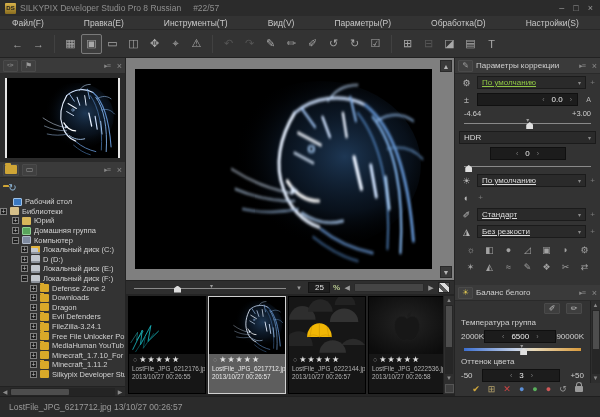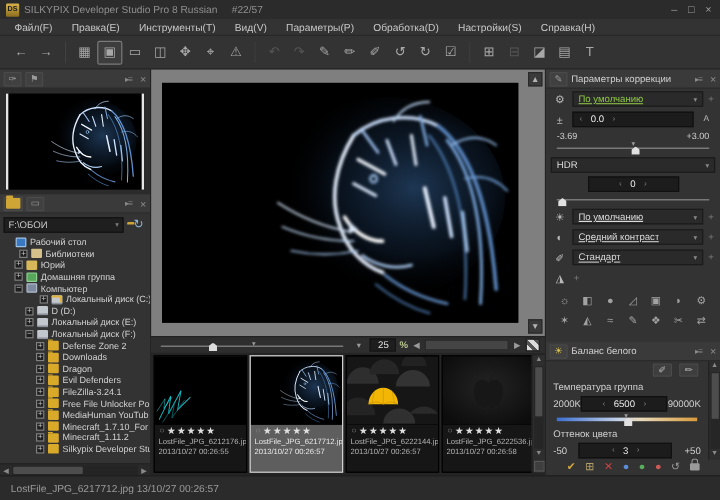--- a/index.html
+++ b/index.html
@@ -10,21 +10,21 @@
   
   .titlebar{height:16px;background:#2b2b2b;display:flex;align-items:center;padding:0 5px;gap:4px;flex:none;}
   .logo{width:11px;height:11px;background:linear-gradient(#d8b24a,#8a6d1f);color:#1d1d1d;font-size:6px;
         font-weight:bold;display:flex;align-items:center;justify-content:center;border-radius:1px;flex:none;}
   .title-text{color:#8f8f8f;font-size:8.5px;white-space:nowrap;}
   .title-counter{color:#8f8f8f;font-size:8.5px;margin-left:8px;}
   .win-btns{margin-left:auto;display:flex;gap:9px;color:#9a9a9a;font-size:9px;padding-right:2px;}
   .win-btns span{cursor:default;}
 
   
-  .menubar{height:14px;background:#333;display:flex;align-items:center;padding:0 4px;border-bottom:1px solid #282828;flex:none;}
+  .menubar{height:14px;background:#333;display:flex;align-items:center;padding:0 4px;border-bottom:1px solid #282828;flex:none;gap:24px;}
   .menu-item{color:#c8c8c8;font-size:8.5px;padding:0 8px;white-space:nowrap;}
 
   
   .toolbar{height:28px;background:#333;display:flex;align-items:center;padding:0 7px;border-bottom:1px solid #222;flex:none;}
   .tb{width:21px;height:20px;color:#a8a8a8;font-size:11px;display:flex;align-items:center;justify-content:center;flex:none;}
   .tb.active{border:1px solid #7a7a7a;background:#3d3d3d;border-radius:2px;}
   .tb.disabled{color:#565656;}
   .tb.divider{width:1px;height:18px;background:#262626;border-right:1px solid #414141;margin:0 5px;}
 
   .main{flex:1;display:flex;min-height:0;}
@@ -272,56 +272,52 @@
         <span class="ph-btn">
             <span class="mini-folder"></span>
           </span>
         <span class="ph-btn">▭</span>
         <span class="ph-spacer"></span>
         <span class="ph-menu">▸≡</span>
         <span class="ph-close">×</span>
       </div>
 
       <div class="path-row">
-        <span class="path-combo">
-          <span>F:\ОБОИ</span>
-          <span class="arr">▾</span>
-        </span>
         <span><span class="mini-folder"></span></span>
         <span class="refresh">↻</span>
       </div>
 
       <div class="tree">
 
       <div class="tree-row" style="padding-left: 3px;">
             <span class="exp" style="visibility: hidden;"></span>
             <span class="tico ico-desktop"></span>
             <span>Рабочий стол</span>
           </div>
-          <div class="tree-row" style="padding-left: 16px;">
+          <div class="tree-row" style="padding-left: 0;">
             <span class="exp">+</span>
             <span class="tico ico-lib"></span>
             <span>Библиотеки</span>
           </div>
           <div class="tree-row" style="padding-left: 12px;">
             <span class="exp">+</span>
             <span class="tico ico-user"></span>
             <span>Юрий</span>
           </div>
           <div class="tree-row" style="padding-left: 12px;">
             <span class="exp">+</span>
             <span class="tico ico-group"></span>
             <span>Домашняя группа</span>
           </div>
           <div class="tree-row" style="padding-left: 12px;">
             <span class="exp">−</span>
             <span class="tico ico-computer"></span>
             <span>Компьютер</span>
           </div>
-          <div class="tree-row" style="padding-left: 33px; align-items: center;">
+          <div class="tree-row" style="padding-left: 21px; align-items: center;">
             <span class="exp">+</span>
             <span class="tico ico-diskc"></span>
             <span>Локальный диск (C:)</span>
           </div>
           <div class="tree-row" style="padding-left: 21px;">
             <span class="exp">+</span>
             <span class="tico ico-disk"></span>
             <span>D (D:)</span>
           </div>
           <div class="tree-row" style="padding-left: 21px;">
@@ -605,30 +601,30 @@
           <span class="cicon">⚙</span>
           <span class="combo green">
             <span class="lbl">По умолчанию</span>
             <span class="arr">▾</span>
           </span>
           <span class="plus">+</span>
         </div>
 
         <div class="cor-row">
           <span class="cicon">±</span>
-          <span class="spinner" style="flex:1;justify-content:flex-start;">
+          <span class="spinner" style="flex:1;justify-content:flex-end;">
             <span class="sa">‹</span>
             <span>0.0</span>
             <span class="sa">›</span>
           </span>
           <span class="cicon" style="font-size:7px;">A</span>
         </div>
 
         <div class="scale-row">
-          <span>-3.69</span>
+          <span>-4.64</span>
           <span>+3.00</span>
         </div>
         <div class="slider">
           <span class="track"></span>
           <span class="tmark" style="left:49%;">▾</span>
           <span class="thumb" style="left:49%;"></span>
         </div>
 
         <div class="cor-row">
           <span class="combo">
@@ -651,36 +647,36 @@
         <div class="cor-row">
               <span class="cicon">☀</span>
               <span class="combo">
                 <span class="lbl">По умолчанию</span>
                 <span class="arr">▾</span>
               </span>
               <span class="plus">+</span>
             </div>
             <div class="cor-row">
               <span class="cicon">◐</span>
-              <span class="combo">
-                <span class="lbl">Средний контраст</span>
-                <span class="arr">▾</span>
-              </span>
               <span class="plus">+</span>
             </div>
             <div class="cor-row">
               <span class="cicon">✐</span>
               <span class="combo">
                 <span class="lbl">Стандарт</span>
                 <span class="arr">▾</span>
               </span>
               <span class="plus">+</span>
             </div>
             <div class="cor-row">
               <span class="cicon">◮</span>
+              <span class="combo">
+                <span class="lbl">Без резкости</span>
+                <span class="arr">▾</span>
+              </span>
               <span class="plus">+</span>
             </div>
           </div>
 
         <div class="tool-grid">
 
         <span class="tg">☼</span>
             <span class="tg">◧</span>
             <span class="tg">●</span>
             <span class="tg">◿</span>

